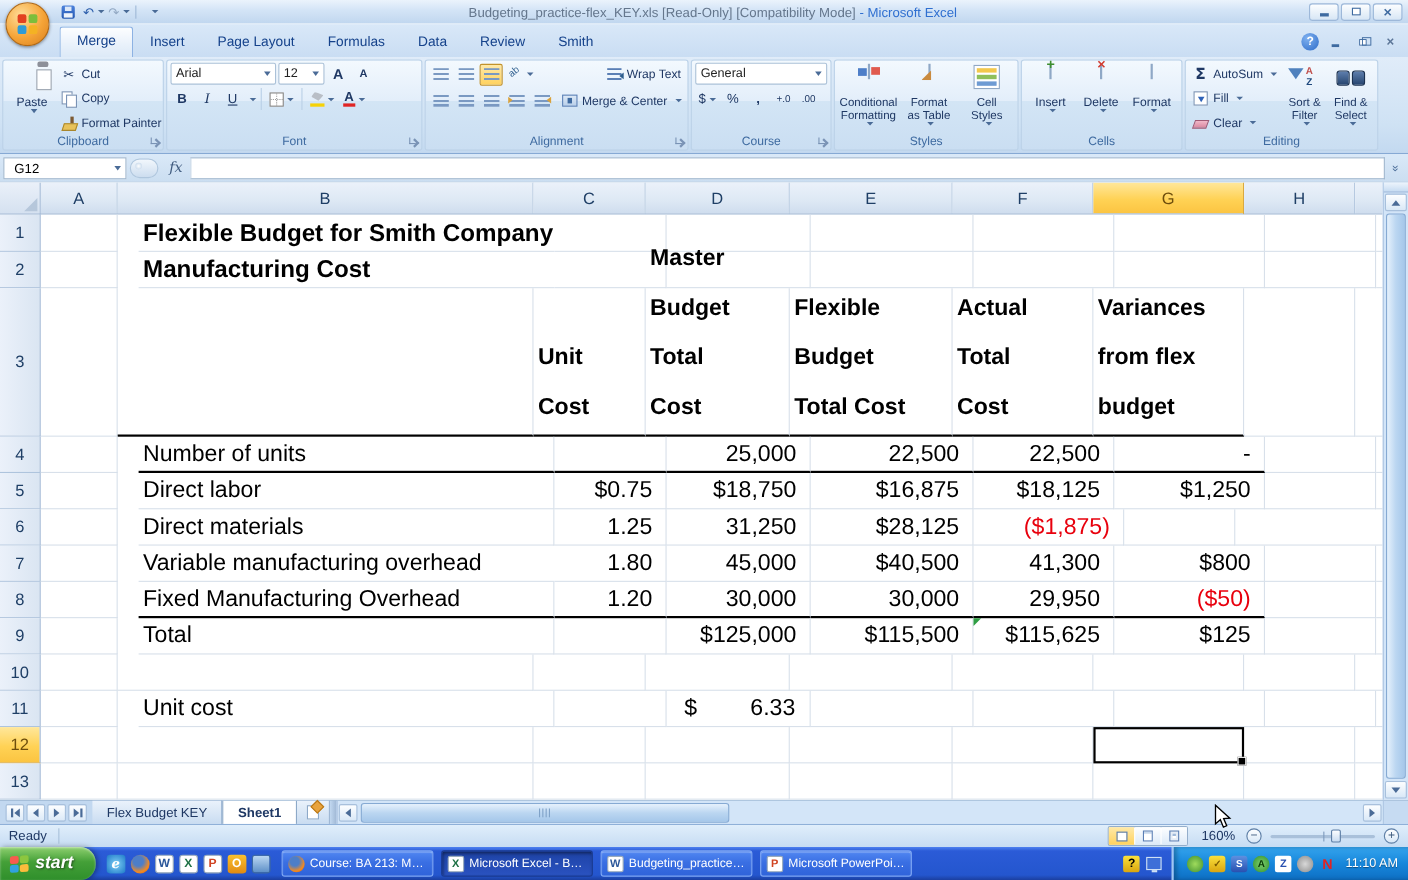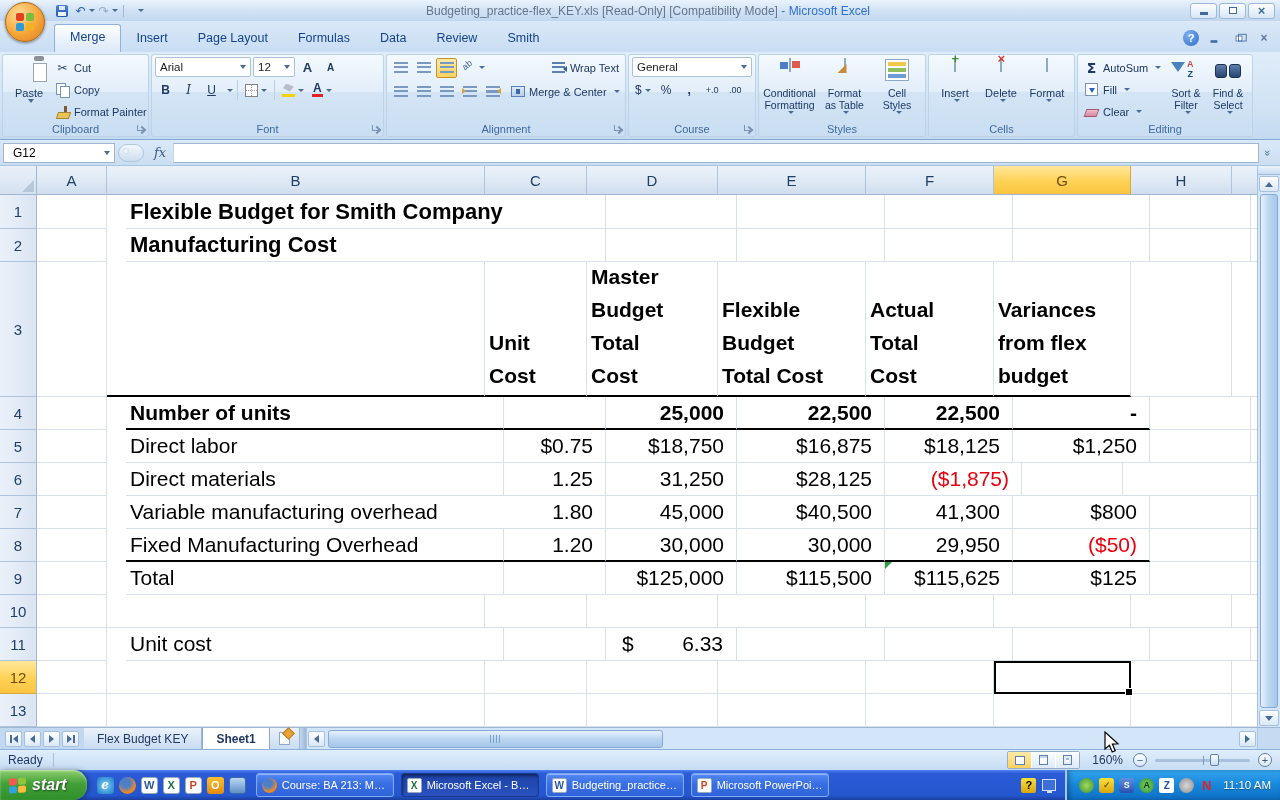--- a/index.html
+++ b/index.html
@@ -130,23 +130,23 @@
 .rh{width:37px;flex:none;display:flex;align-items:center;justify-content:center;font-size:15px;color:#1F3F66;background:linear-gradient(90deg,#EBF1FA,#DAE5F2);border-right:1px solid #9FB7D4;border-bottom:1px solid #AEC4DD;}
 .rh.selh{background:linear-gradient(#FFE79B,#FFD255 55%,#FBC441);color:#6E4E0C;border-bottom:1px solid #D9A940;}
 .grow{display:flex;height:33px;flex:none;}
 .grow.r1{height:34px;} .grow.r3{height:135px;}
 .cell{border-right:1px solid #D8E0EA;border-bottom:1px solid #D8E0EA;display:flex;align-items:center;white-space:nowrap;overflow:visible;position:relative;flex:none;font-size:21px;color:#000;}
 .cA{width:70px;} .cB{width:378px;} .cC{width:102px;} .cD{width:131px;} .cE{width:148px;} .cF{width:128px;} .cG{width:137px;} .cH{width:101px;}
 .cI{flex:1;border-right:none;}
 .colh.cI{border-right:none;}
 .lbl{padding-left:4px;z-index:1;margin-left:19px;}
 .num{justify-content:flex-end;padding-right:12px;}
-.bold{font-weight:bold;}
+.bold{font-weight:normal;}
 .t1{font-size:22px;font-weight:bold;}
-.hdr{align-items:flex-end;padding:0 0 3px 4px;font-weight:bold;line-height:33px;white-space:pre-line;}
+.hdr{align-items:flex-end;padding:0 0 3px 4px;font-weight:bold;line-height:45px;white-space:pre-line;}
 .bb2{border-bottom:2px solid #000;}
 .nobr{border-right:none;}
 .neg{color:#E8000D;}
 .acct{justify-content:space-between;padding:0 13px 0 16px;}
 .sel-cell{border:2px solid #000 !important;z-index:2;}
 .sel-cell::after{content:"";position:absolute;right:-4px;bottom:-4px;width:6px;height:6px;background:#000;border:1px solid #fff;}
 .err-tri::before{content:"";position:absolute;left:0;top:0;width:0;height:0;border-top:7px solid #2F9E44;border-right:7px solid transparent;z-index:2;}
 
 .vscroll{position:absolute;right:0;top:166px;width:23px;height:561px;background:#D3E5F8;border-left:1px solid #ABC4E0;display:flex;flex-direction:column;z-index:5;}
 .vs-split{height:9px;background:linear-gradient(#EDF4FC,#C7DCF2);border-bottom:1px solid #9FB9DA;flex:none;}

